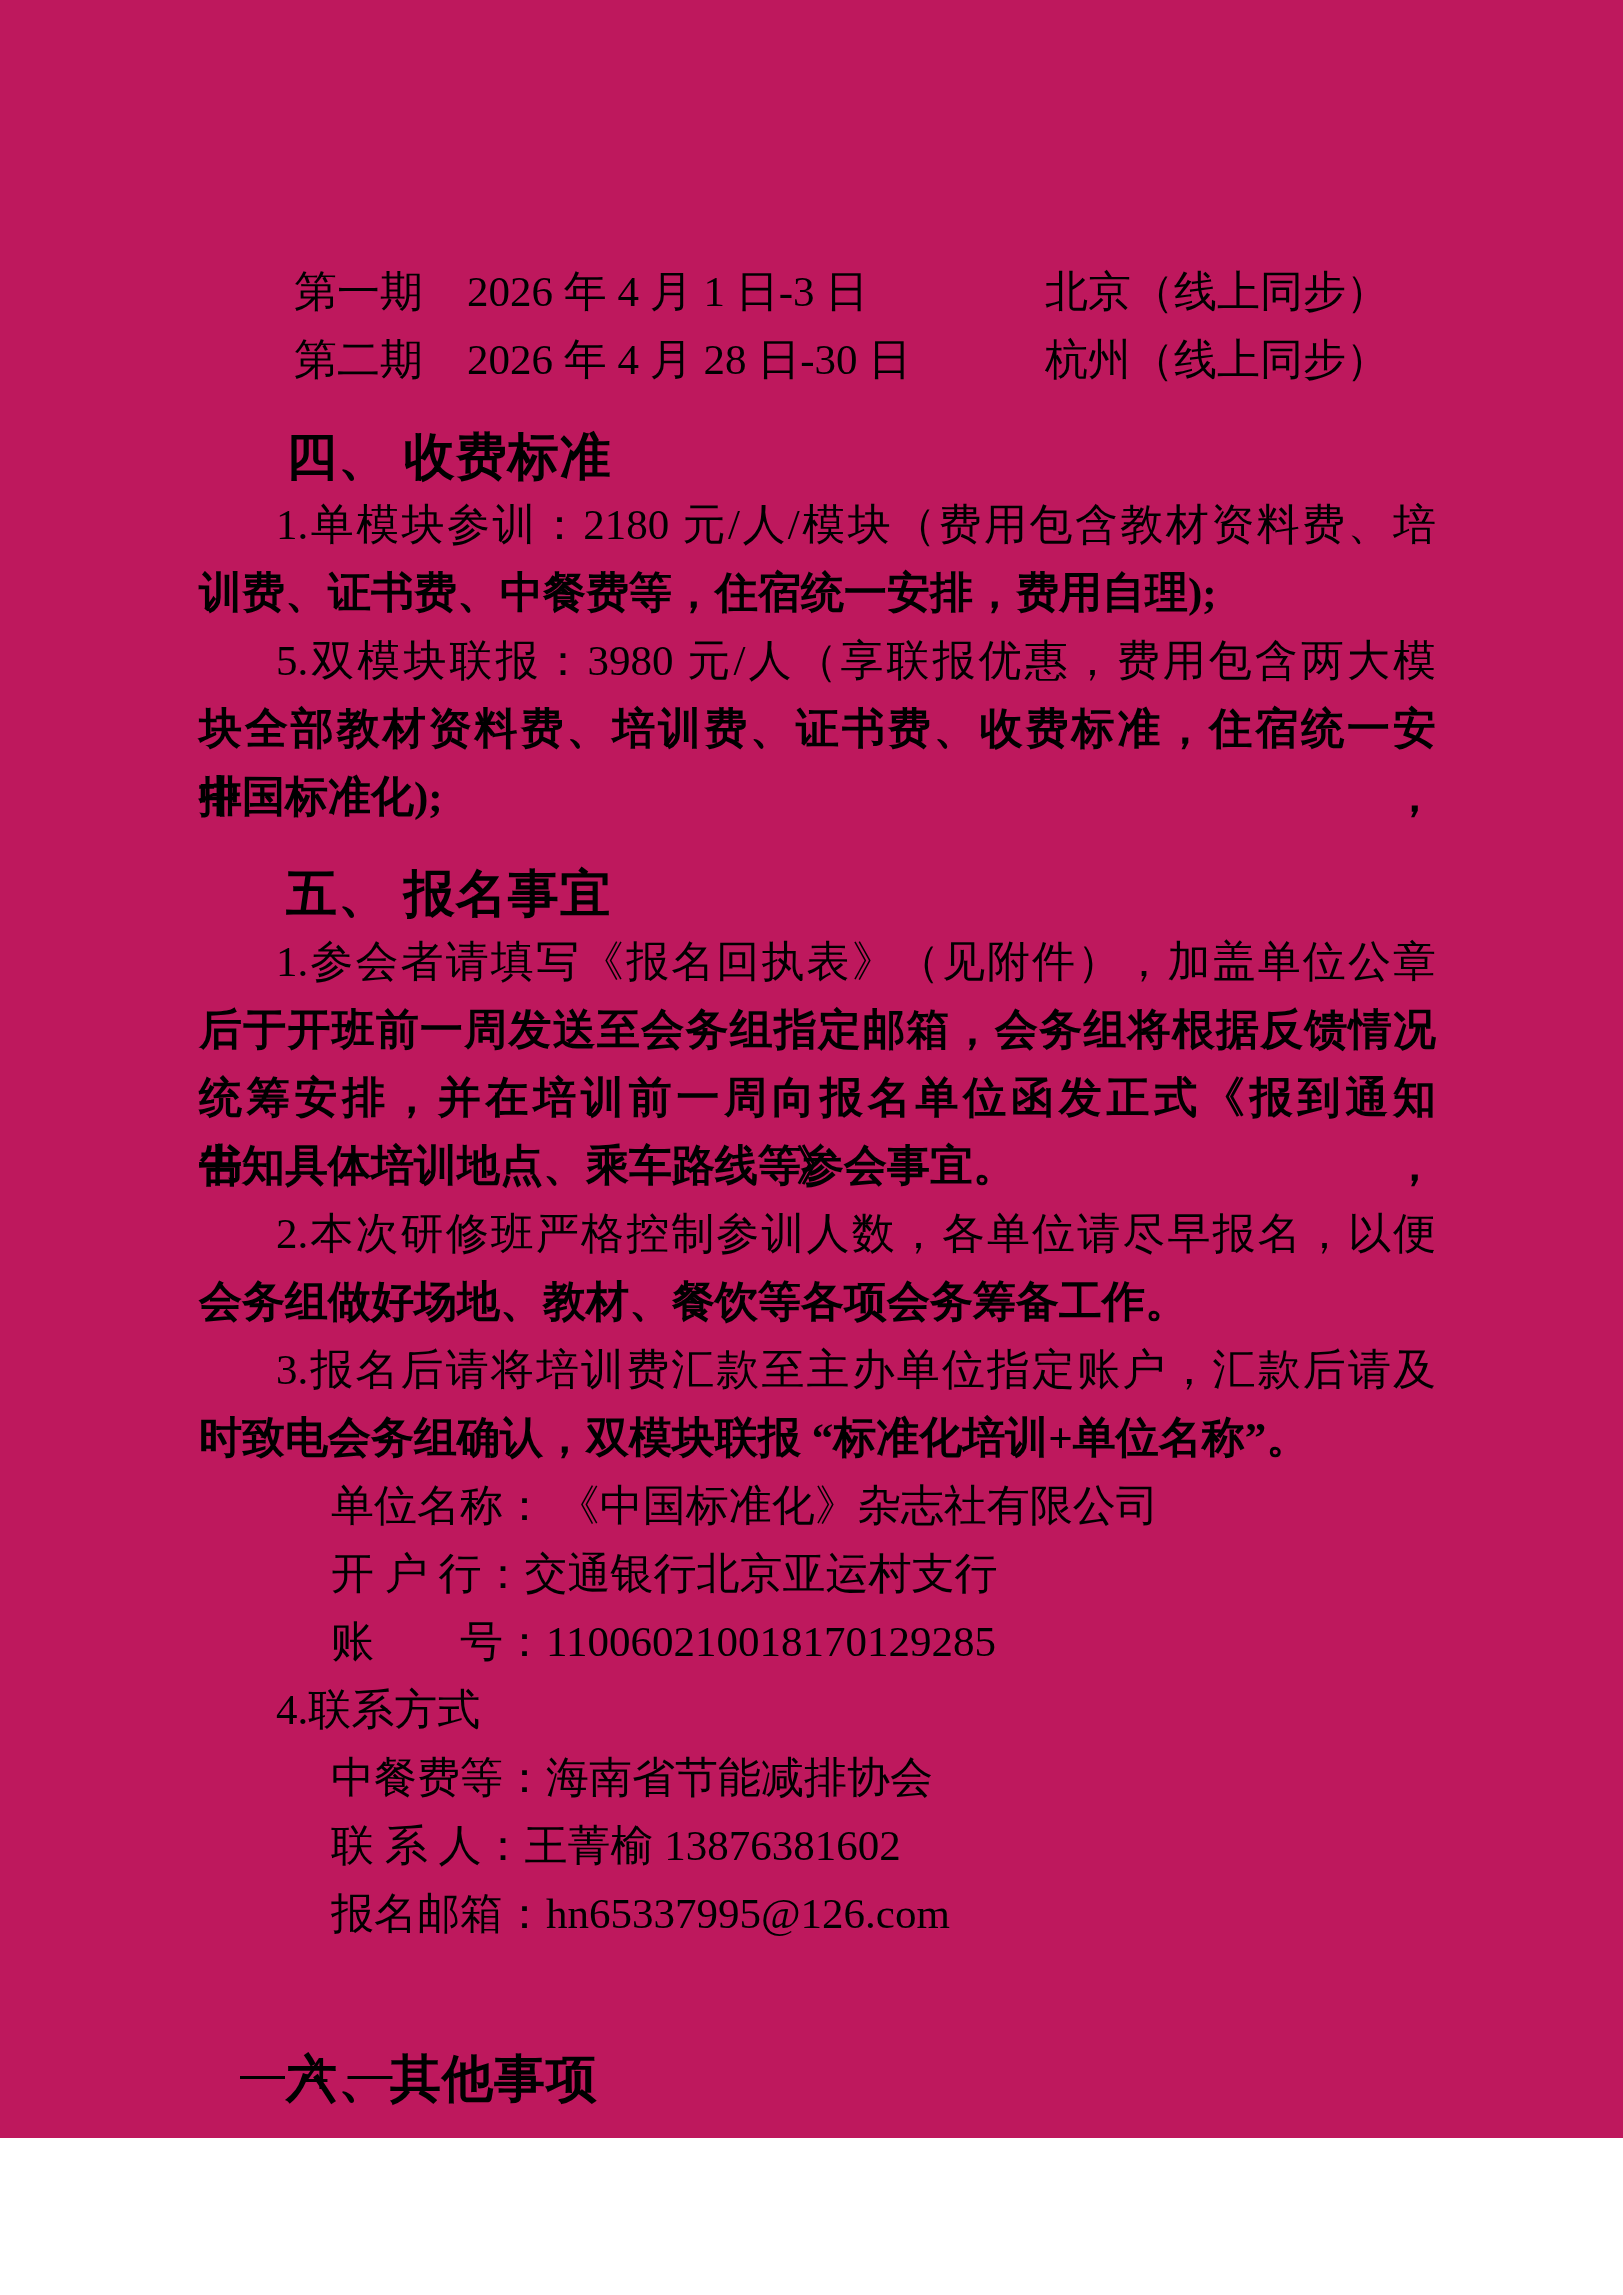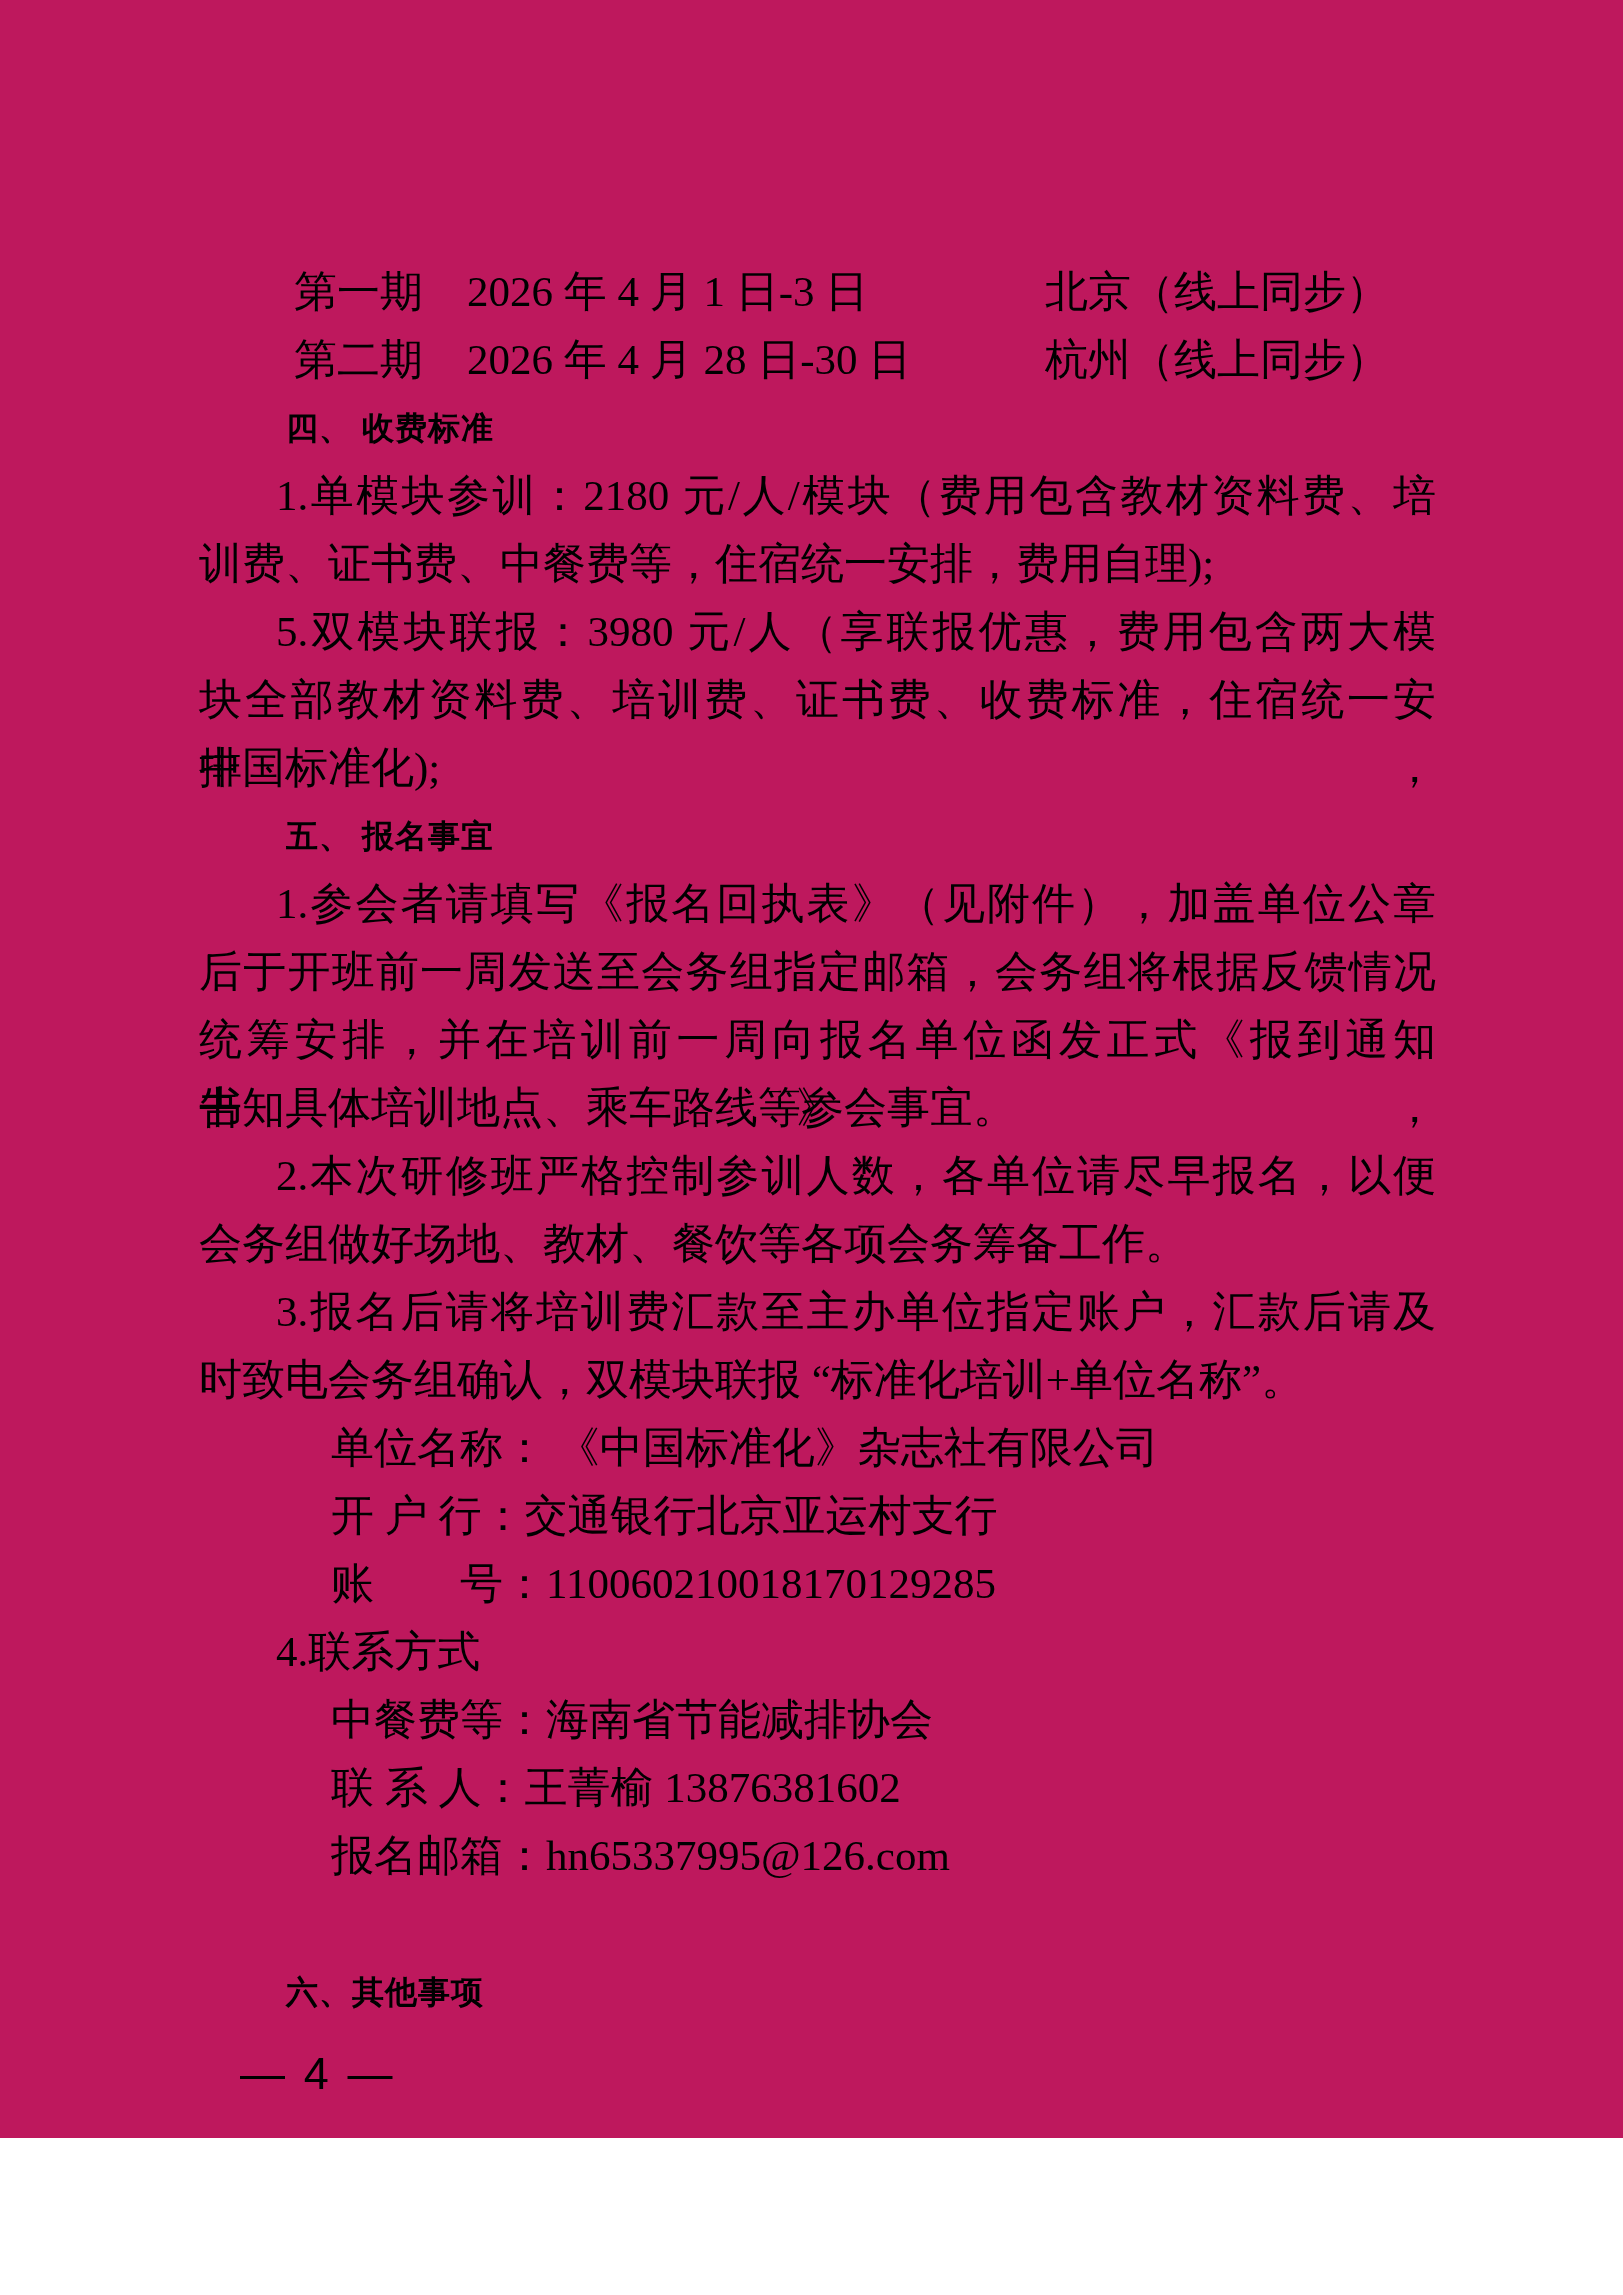--- a/index.html
+++ b/index.html
@@ -27,28 +27,29 @@
     height: 68px;
     line-height: 68px;
     font-size: 43px;
     white-space: nowrap;
   }
   
   .l-num { padding-left: 77px; }
   
   .l-sub { padding-left: 132px; }
   
-  .l-flush { padding-left: 0; }
+  .l-flush { padding-left: 0; font-weight: bold; }
   
   .l-head {
     padding-left: 87px;
-    font-family: Liberation Sans, sans-serif;
+    font-family: Liberation Serif, serif;
     font-weight: 700;
-    font-size: 32px;
+    font-size: 51px;
     letter-spacing: 1px;
+    margin-top: 29px;
   }
   
   .just {
     white-space: normal;
     text-align: justify;
     text-align-last: justify;
   }
   
   .sched-label { position: absolute; left: 95px; top: 0; }
   .sched-date  { position: absolute; left: 268px; top: 0; text-align: center; }

